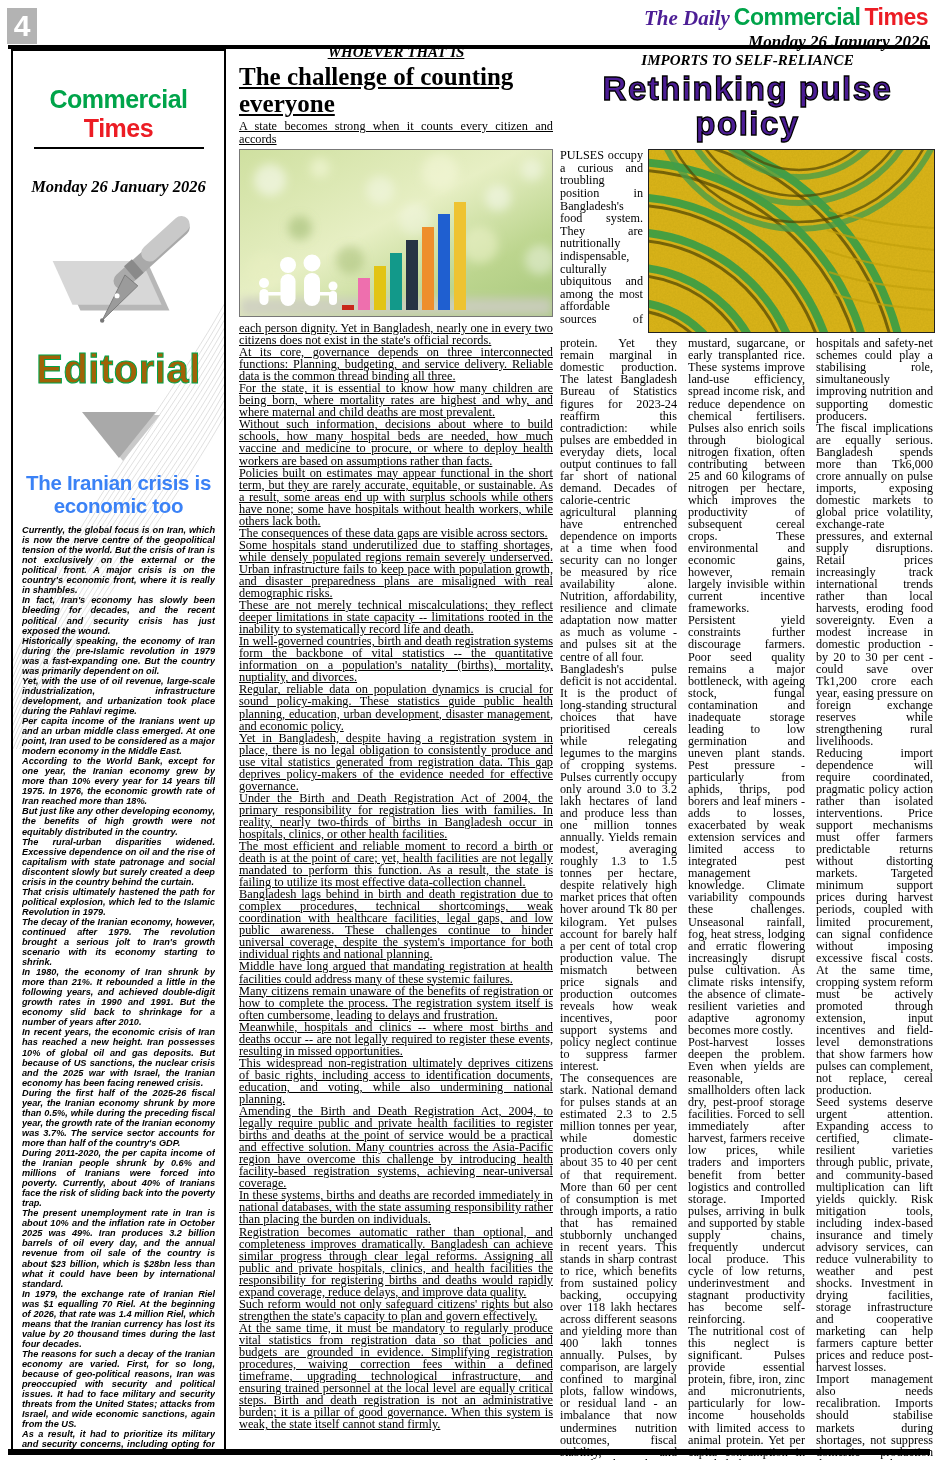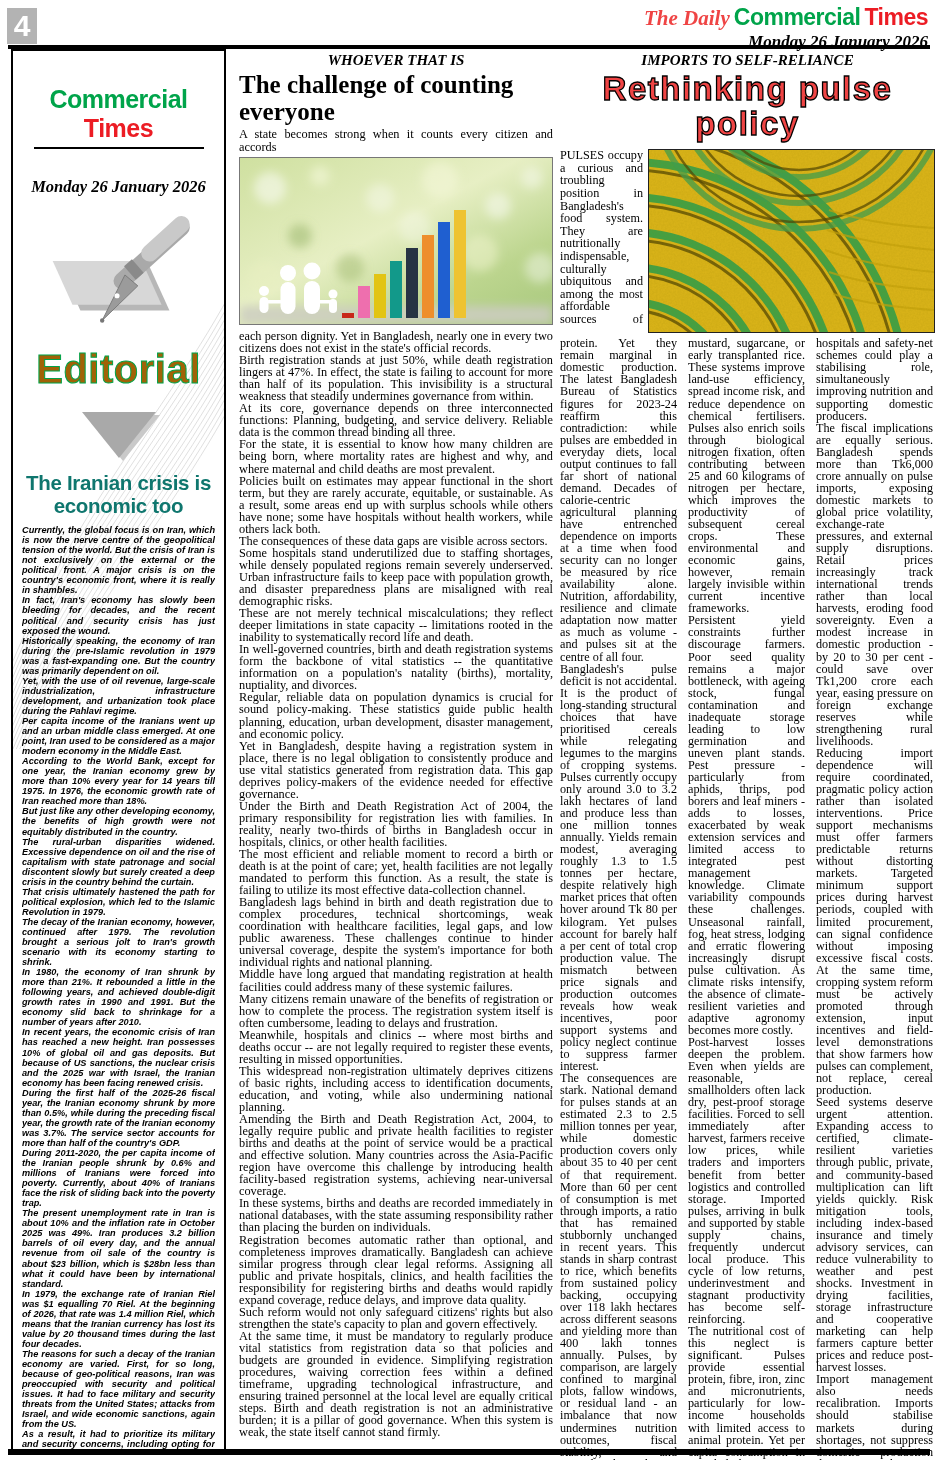--- a/index.html
+++ b/index.html
@@ -3,21 +3,21 @@
 <meta charset="utf-8">
 <style>
   * { margin:0; padding:0; box-sizing:border-box; }
   html,body { background:#ffffff; }
   body { width:938px; height:1460px; position:relative; font-family:"Liberation Serif", serif; color:#000; overflow:hidden; }
 
   
   .pageno { position:absolute; left:7px; top:8px; width:30px; height:36px; background:#b3b3b3;
             color:#fff; font:bold 30px/36px "Liberation Sans", sans-serif; text-align:center; }
   .masthead { position:absolute; right:10px; top:4px; text-align:right; white-space:nowrap; }
-  .mh-prefix { font:bold italic 21px "Liberation Serif", serif; color:#ef4444;margin-top:36px; }
+  .mh-prefix { font:bold italic 21px "Liberation Serif", serif; color:#4c1d95;margin-top:36px; }
   .mh-main   { font:bold 23px "Liberation Sans", sans-serif; color:#00A44A; letter-spacing:-0.5px; }
   .mh-accent { font:bold 23px "Liberation Sans", sans-serif; color:#EC1C24; letter-spacing:-0.5px; }
   .mh-date   { font:bold italic 17px "Liberation Serif", serif; color:#000; margin-top:1px; }
   .toprule   { position:absolute; left:8px; top:45px; width:922px; height:4px; background:#000; }
   .bottomrule{ position:absolute; left:8px; top:1449px; width:922px; height:6px; background:#000; }
 
   
   .leftbox { position:absolute; left:11px; top:49px; width:215px; height:1402px;
              border:2px solid #000; background:#fff; overflow:hidden; }
   .leftbox-inner { position:relative; z-index:1; padding:0 9px; }
@@ -26,38 +26,38 @@
   .ed-logo .g { color:#00A44A; } .ed-logo .r { color:#EC1C24; }
   .ed-logo-rule { width:170px; height:2px; background:#000; margin:4px auto 0; }
   .ed-date { text-align:center; margin-top:28px; font:bold italic 16.5px "Liberation Serif", serif; }
   .pen-wrap { text-align:center; margin-top:12px; }
   .ed-word { text-align:center; margin-top:8px; font:bold 40px "Liberation Sans", sans-serif;
              color:#a16207; letter-spacing:0.5px; -webkit-text-stroke:1px #00A44A; }
   .tri-wrap { display:flex; justify-content:center; margin-top:20px; }
   .tri { width:0; height:0; border-left:37px solid transparent; border-right:37px solid transparent;
          border-top:46px solid #a9a9a9; filter:drop-shadow(4px 3px 0 #c9c9c9); }
   .ed-headline { text-align:center; margin-top:14px; font:bold 20.5px/1.1 "Liberation Sans", sans-serif;
-                 color:#0f766e; letter-spacing:-0.3px; }
+                 color:#3b82f6; letter-spacing:-0.3px; }
   .ed-body { margin-top:8px; height:946px; overflow:hidden; text-align:justify;
              font:bold italic 9.2px/10.05px "Liberation Sans", sans-serif; }
   .ed-body p { margin:0; }
 
   
-  .midcol { position:absolute; left:239px; top:52px; width:314px; }
+  .midcol { position:absolute; left:239px; top:44px; width:314px;text-decoration:underline; }
   .kicker { text-align:center; font:bold italic 15px "Liberation Serif", serif; }
   .mid-headline { text-align:left; font:bold 25px/1.08 "Liberation Serif", serif; margin-top:2px; }
   .mid-lead { margin-top:3px; font:12.3px/13px "Liberation Serif", serif; text-align:justify; text-align-last:justify; }
   .mid-img { margin-top:3px; width:314px; height:168px; border:1px solid #777; overflow:hidden; }
   .mid-body { margin-top:5px; height:1128px; overflow:hidden; text-align:justify;
               font:12.3px/12.05px "Liberation Serif", serif; }
   .mid-body p { margin:0; }
 
   
   .rightcol { position:absolute; left:560px; top:52px; width:375px; }
-  .pulse-headline { text-align:center; font:bold 33px/1.05 "Liberation Sans", sans-serif; color:#ef4444;
+  .pulse-headline { text-align:center; font:bold 33px/1.05 "Liberation Sans", sans-serif; color:#4c1d95;
                     letter-spacing:1.5px; -webkit-text-stroke:1.3px #000; margin-top:3px; }
   .pulse-top { display:flex; margin-top:8px; }
   .pulse-intro { width:83px; font:12.2px/12.6px "Liberation Serif", serif; text-align:justify; text-align-last:justify; }
   .pulse-img { flex:1; margin-left:5px; height:184px; border:1px solid #222; overflow:hidden; }
   .pulse-cols { display:flex; gap:11px; margin-top:4px; }
   .pulse-col { width:117px; height:1136px; overflow:hidden; text-align:justify;
                font:12.2px/12.05px "Liberation Serif", serif; }
   .pulse-col p { margin:0; }
 </style>
 </head>
@@ -193,23 +193,23 @@
         <rect x="166" y="90" width="12" height="70" fill="#273344"></rect>
         <rect x="182" y="77" width="12" height="83" fill="#ee8e2c"></rect>
         <rect x="198" y="64" width="12" height="96" fill="#1f5fd0"></rect>
         <rect x="214" y="52" width="12" height="108" fill="#eec331"></rect>
       </g>
     </svg>
   </div>
 
   <div class="mid-body">
       <p>each person dignity. Yet in Bangladesh, nearly one in every two citizens does not exist in the state's official records.</p>
-      <p>Birth registration stands at just 50%, while death registration lingers at 47%. In effect, the state is failing to account for more than half of its population. This invisibility is a structural weakness that steadily undermines governance from within.</p>
       <p>At its core, governance depends on three interconnected functions: Planning, budgeting, and service delivery. Reliable data is the common thread binding all three.</p>
       <p>For the state, it is essential to know how many children are being born, where mortality rates are highest and why, and where maternal and child deaths are most prevalent.</p>
+      <p>Without such information, decisions about where to build schools, how many hospital beds are needed, how much vaccine and medicine to procure, or where to deploy health workers are based on assumptions rather than facts.</p>
       <p>Policies built on estimates may appear functional in the short term, but they are rarely accurate, equitable, or sustainable. As a result, some areas end up with surplus schools while others have none; some have hospitals without health workers, while others lack both.</p>
       <p>The consequences of these data gaps are visible across sectors.</p>
       <p>Some hospitals stand underutilized due to staffing shortages, while densely populated regions remain severely underserved. Urban infrastructure fails to keep pace with population growth, and disaster preparedness plans are misaligned with real demographic risks.</p>
       <p>These are not merely technical miscalculations; they reflect deeper limitations in state capacity -- limitations rooted in the inability to systematically record life and death.</p>
       <p>In well-governed countries, birth and death registration systems form the backbone of vital statistics -- the quantitative information on a population's natality (births), mortality, nuptiality, and divorces.</p>
       <p>Regular, reliable data on population dynamics is crucial for sound policy-making. These statistics guide public health planning, education, urban development, disaster management, and economic policy.</p>
       <p>Yet in Bangladesh, despite having a registration system in place, there is no legal obligation to consistently produce and use vital statistics generated from registration data. This gap deprives policy-makers of the evidence needed for effective governance.</p>
       <p>Under the Birth and Death Registration Act of 2004, the primary responsibility for registration lies with families. In reality, nearly two-thirds of births in Bangladesh occur in hospitals, clinics, or other health facilities.</p>
       <p>The most efficient and reliable moment to record a birth or death is at the point of care; yet, health facilities are not legally mandated to perform this function. As a result, the state is failing to utilize its most effective data-collection channel.</p>
       <p>Bangladesh lags behind in birth and death registration due to complex procedures, technical shortcomings, weak coordination with healthcare facilities, legal gaps, and low public awareness. These challenges continue to hinder universal coverage, despite the system's importance for both individual rights and national planning.</p>

